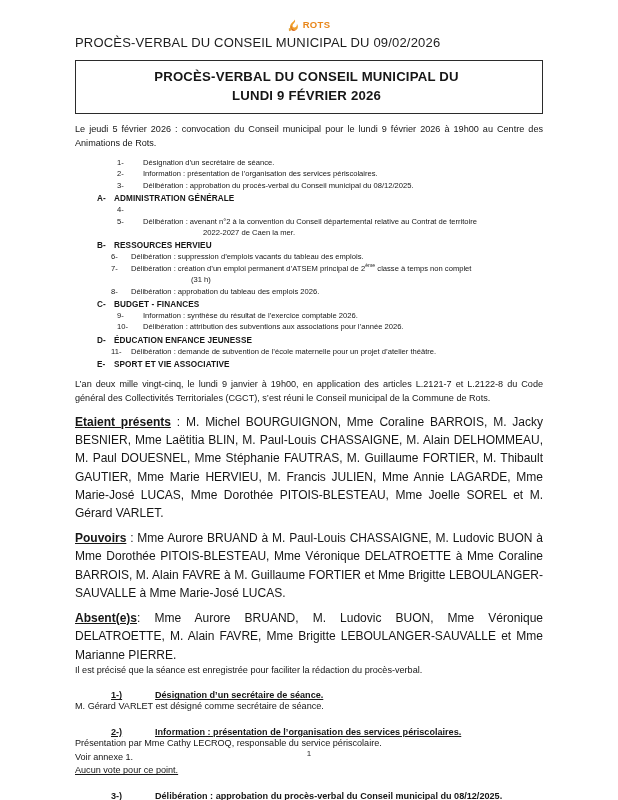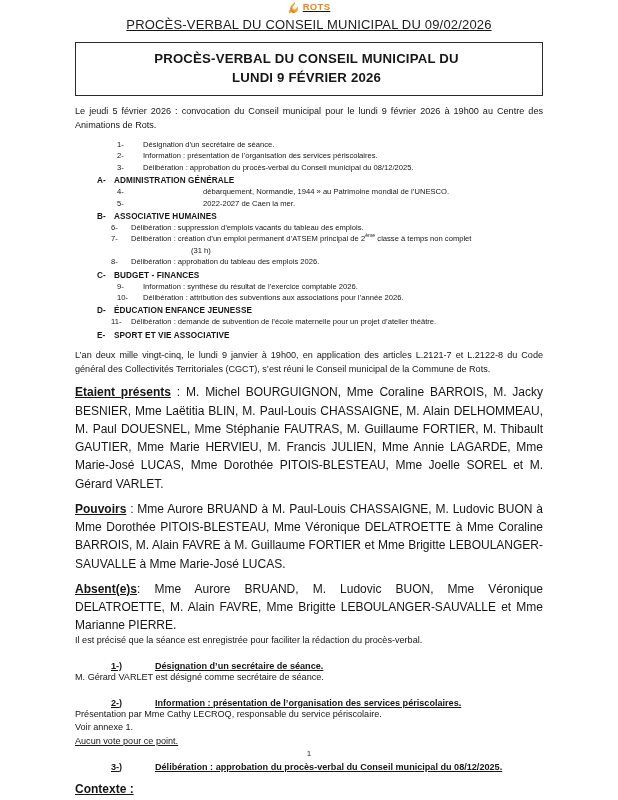--- a/index.html
+++ b/index.html
@@ -19,23 +19,21 @@
   .page {
     width: 618px;
     height: 800px;
     box-sizing: border-box;
     padding: 0 75px;
     position: relative;
   }
 
   
   .doc-header {
-    padding-top: 0;
-    text-align: center;
-    text-decoration: underline;
+    padding-top: 18px;
   }
   .logo-row {
     display: flex;
     align-items: center;
     justify-content: center;
     gap: 3px;
     height: 14px;
   }
   .logo-mark {
     width: 12px;
@@ -218,30 +216,30 @@
       <span class="num">3-</span>
       <span class="txt">Délibération : approbation du procès-verbal du Conseil municipal du 08/12/2025.</span>
     </div>
 
     <div class="section-head">
       <span class="letter">A-</span>
       <span>ADMINISTRATION GÉNÉRALE</span>
     </div>
     <div class="agenda-item">
       <span class="num">4-</span>
-      <span class="txt"><span class="cont">débarquement, Normandie, 1944 » au Patrimoine mondial de l’UNESCO.</span></span>
+      <span class="txt"></span>
     </div>
     <div class="agenda-item">
       <span class="num">5-</span>
-      <span class="txt"><span class="cont">2022-2027 de Caen la mer.</span></span>
+      <span class="txt"><span>Délibération : avenant n°2 à la convention du Conseil départemental relative au Contrat de territoire</span><span class="cont">2022-2027 de Caen la mer.</span></span>
     </div>
 
     <div class="section-head">
       <span class="letter">B-</span>
-      <span>ASSOCIATIVE HUMAINES</span>
+      <span>RESSOURCES HERVIEU</span>
     </div>
     <div class="agenda-item narrow">
       <span class="num">6-</span>
       <span class="txt">Délibération :   suppression d’emplois vacants du tableau des emplois.</span>
     </div>
     <div class="agenda-item narrow">
       <span class="num">7-</span>
       <span class="txt"><span>Délibération :   création d’un emploi permanent d’ATSEM principal de 2</span><sup class="ord">ème</sup><span> classe à temps non complet</span><span class="cont">(31 h)</span></span>
     </div>
     <div class="agenda-item narrow">

